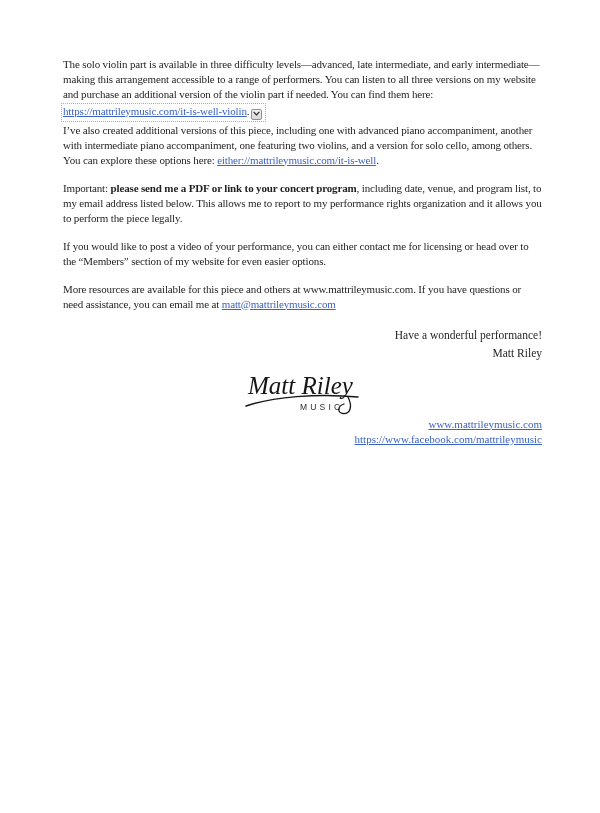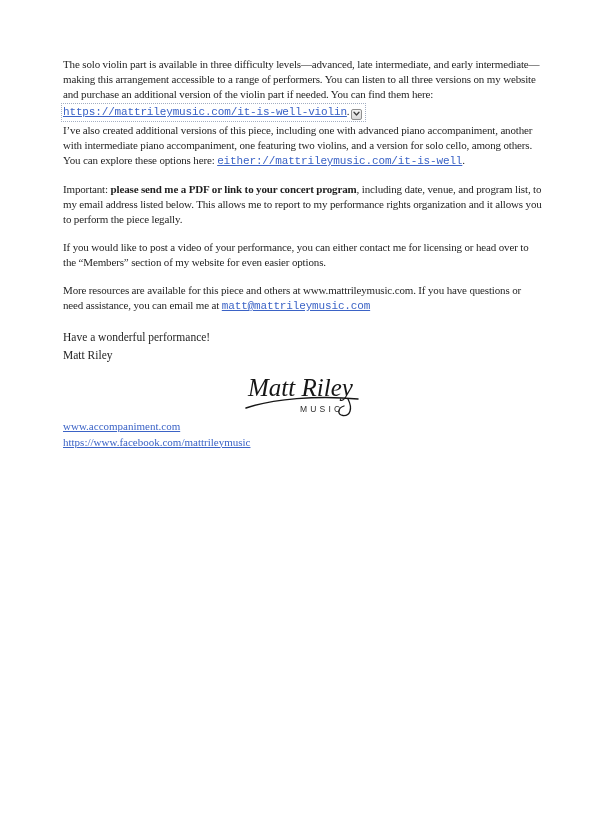--- a/index.html
+++ b/index.html
@@ -24,21 +24,20 @@
     line-height: 15px;
     letter-spacing: -0.15px;
     margin: 0 0 13px 0;
     text-align: left;
   }
   .para .bold { font-weight: bold; }
   a.lnk, .lnk {
     color: #3b63c6;
     text-decoration: underline;
     cursor: pointer;
-    font-family: Liberation Mono, monospace;
   }
   .link-row {
     display: block;
     width: fit-content;
     border: 1px dotted #a3aec2;
     padding: 0 3px 1px 1px;
     margin: 1px 0 1px -2px;
     white-space: nowrap;
   }
   .widget {
@@ -49,21 +48,21 @@
     height: 11px;
     background: linear-gradient(#f4f4f4, #d9d9d9);
     border: 1px solid #8f8f8f;
     border-radius: 2px;
     margin-left: 2px;
     vertical-align: -2px;
     box-sizing: border-box;
     cursor: pointer;
   }
   .center-block {
-    text-align: left;
+    text-align: right;
     margin-top: 14px;
   }
   .closing-line {
     font-size: 11.5px;
     line-height: 18px;
   }
   .signature {
     margin: 2px auto 0 auto;
     width: 118px;
     height: 52px;
@@ -116,19 +115,19 @@
       <div class="signature">
         <svg width="118" height="52" viewBox="0 0 118 52">
           <text x="4" y="30" font-size="25" font-style="italic" font-family="'Liberation Serif', serif" fill="#161616">Matt Riley</text>
           <path d="M2 42 C 28 33, 74 29, 114 33" fill="none" stroke="#161616" stroke-width="1.5" stroke-linecap="round"></path>
           <text x="56" y="46" font-size="8.5" letter-spacing="3.2" font-family="'Liberation Sans', sans-serif" fill="#2b2b2b">MUSIC</text>
           <path d="M104 33 C 109 43, 106 50, 99 49.5 C 93 49, 93.5 42, 100 40" fill="none" stroke="#161616" stroke-width="1.3" stroke-linecap="round"></path>
         </svg>
       </div>
 
       <div class="footer-links">
-        <a>www.accompaniment.com</a>
+        <a>www.mattrileymusic.com</a>
         <a>https://www.facebook.com/mattrileymusic</a>
       </div>
     </div>
 
   </div>
 </div>
 
 </body></html>

